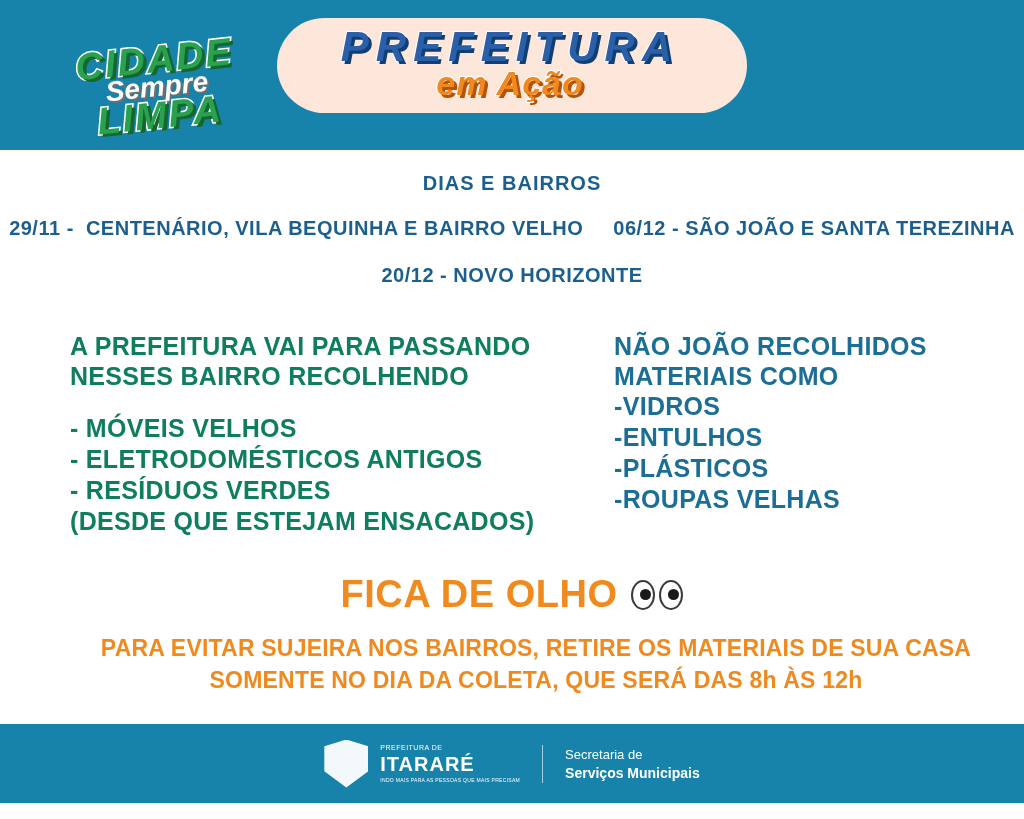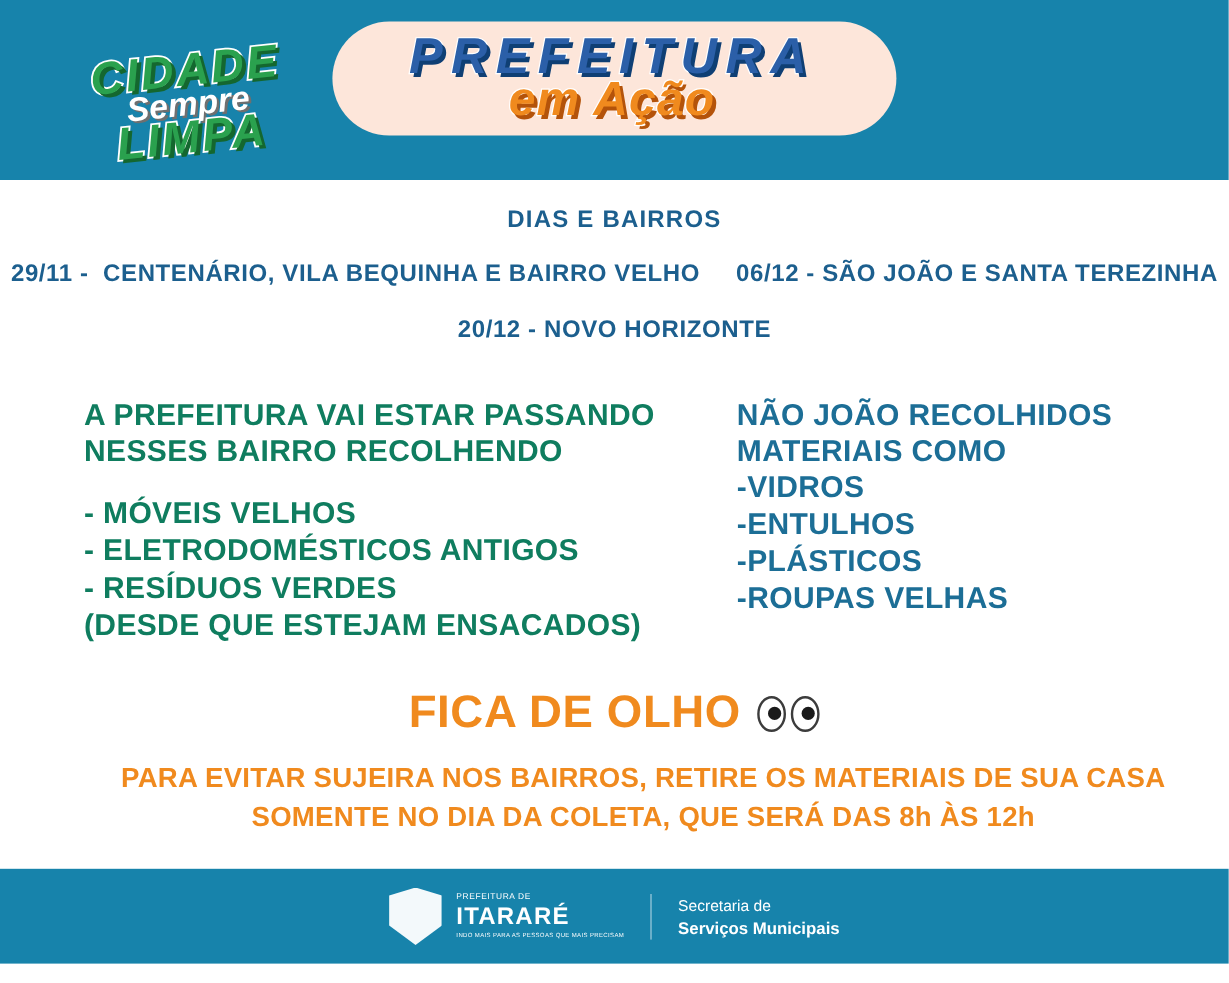--- a/index.html
+++ b/index.html
@@ -39,21 +39,21 @@
     font-weight: bold;
     letter-spacing: 7px;
     color: #2b5fa8;
     -webkit-text-stroke: 2px #ffffff;
     paint-order: stroke fill;
     font-style: italic;
     line-height: 50px;
     text-shadow: 3px 3px 0 #0f3f74;
   }
   .logo-prefeitura .l2 {
-    font-size: 40px;
+    font-size: 34px;
     font-weight: bold;
     font-style: italic;
     color: #f08a1e;
     -webkit-text-stroke: 2px #ffffff;
     paint-order: stroke fill;
     text-shadow: 3px 3px 0 #b4530a;
     letter-spacing: 1px;
     line-height: 34px;
     margin-top: -6px;
   }
@@ -256,21 +256,21 @@
     <div class="dates-row second">
       <div class="date-item">
         <span>20/12 -</span>
         <span>NOVO HORIZONTE</span>
       </div>
     </div>
 
     <div class="columns">
 
       <div class="col-left">
-        <div class="head">A PREFEITURA VAI ESTAR PASSANDO</div>
+        <div class="head">A PREFEITURA VAI PARA PASSANDO</div>
         <div class="head">NESSES BAIRRO RECOLHENDO</div>
         <div class="gap"></div>
         <div class="item">- MÓVEIS VELHOS</div>
         <div class="item">- ELETRODOMÉSTICOS ANTIGOS</div>
         <div class="item">- RESÍDUOS VERDES</div>
         <div class="item"> (DESDE QUE ESTEJAM ENSACADOS)</div>
       </div>
 
       <div class="col-right">
         <div class="head">NÃO JOÃO RECOLHIDOS</div>

